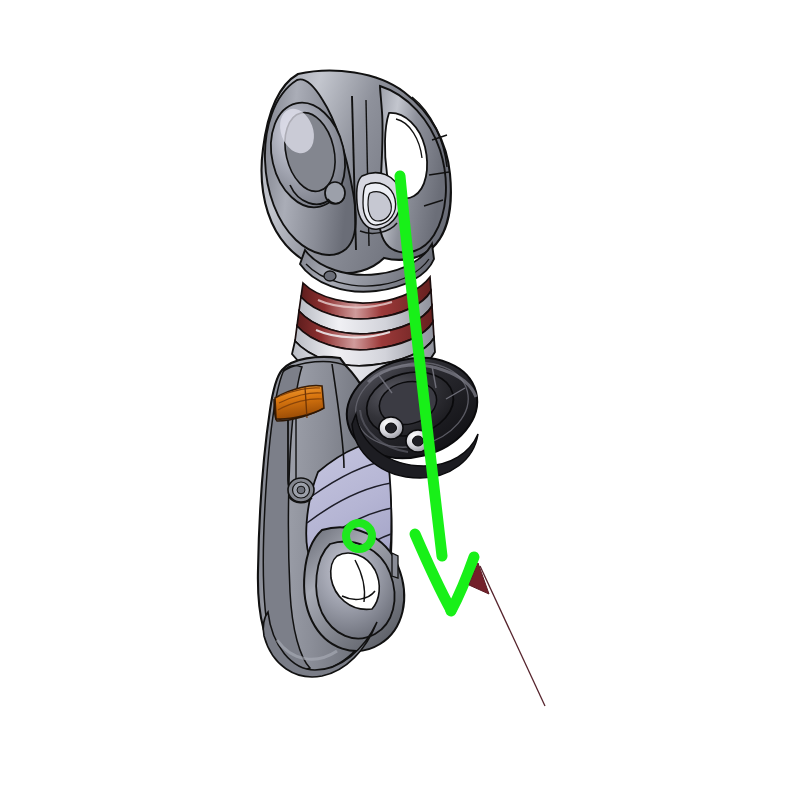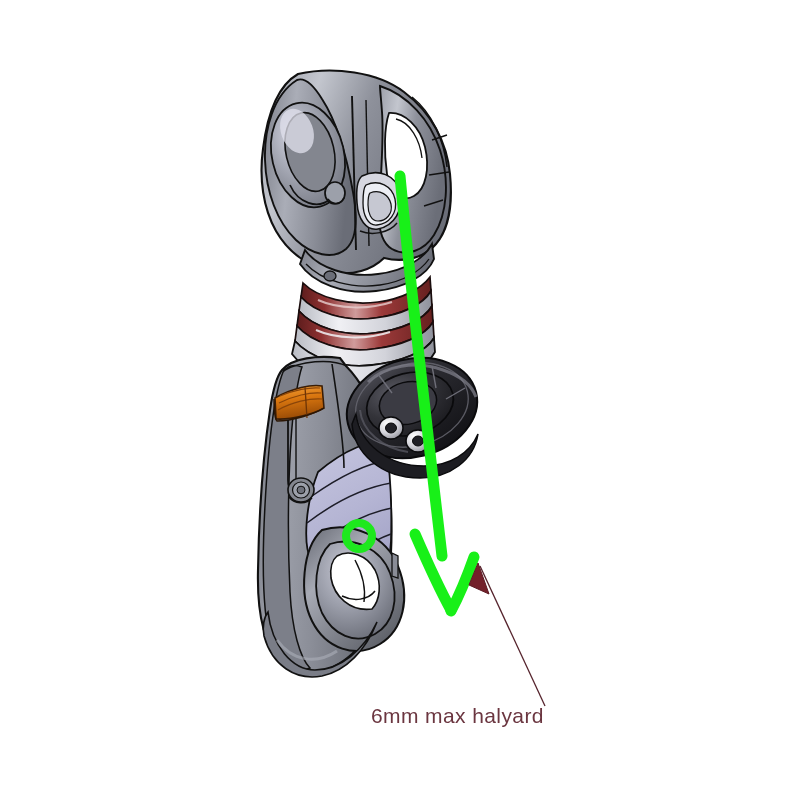--- a/index.html
+++ b/index.html
@@ -273,15 +273,14 @@
       <path d="M474,557 C468,574 459,596 451,611" fill="none" stroke="#18f018" stroke-width="11" stroke-linecap="round"></path>
       <ellipse cx="359" cy="536" rx="13" ry="13" fill="none" stroke="#1ee81e" stroke-width="8"></ellipse>
     </g>
 
     <g>
       <path d="M545,706 L480,566" fill="none" stroke="#55232c" stroke-width="1.3"></path>
       <path d="M478,563 L489,594 L469,585 Z" fill="#73202a" stroke="#5c1a23" stroke-width="1"></path>
     </g>
   </svg>
 
-  <div class="annot-label" style="left:371px; top:704px;">6mm max halyard</div>
 
 </div>
 
 </body></html>

